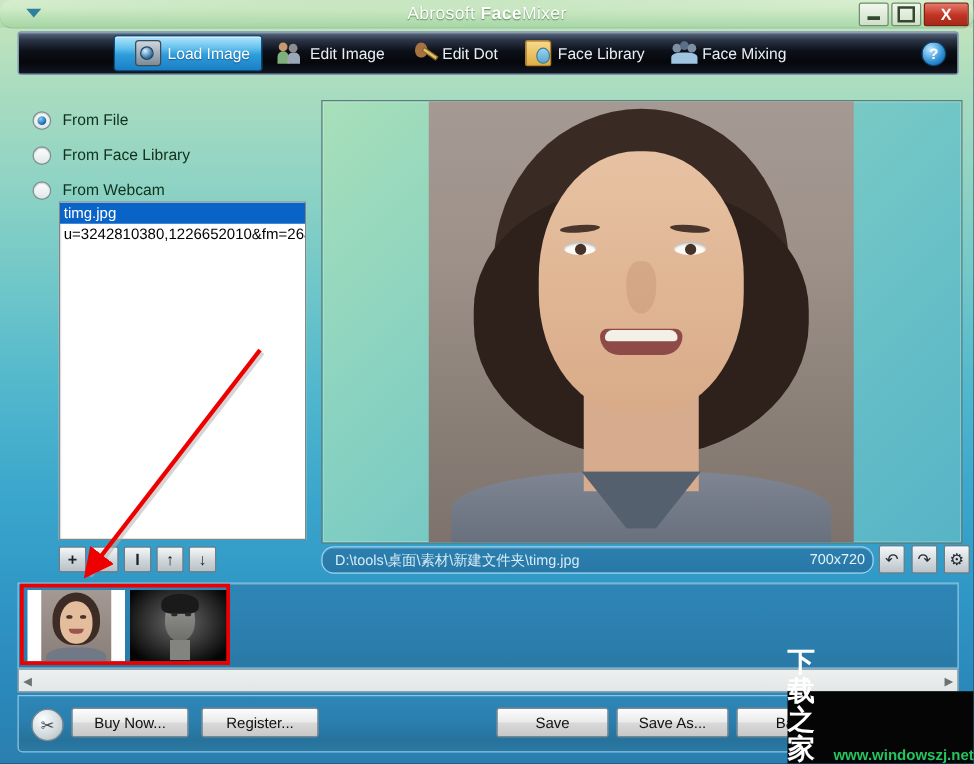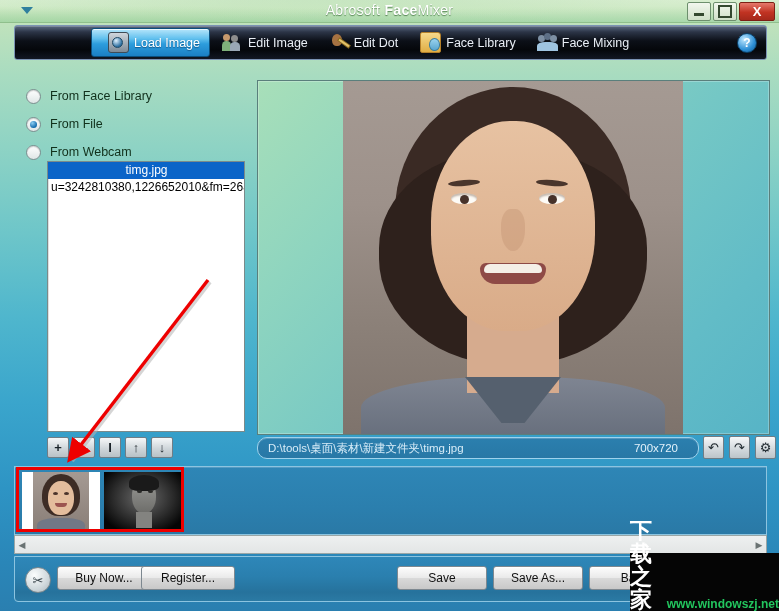--- a/index.html
+++ b/index.html
@@ -12,20 +12,21 @@
   #app{
     position:relative;width:779px;height:611px;overflow:hidden;
     background:linear-gradient(to bottom,#cfe9c4 0%,#bfe2bc 4%,#a9dcc0 12%,#8ed3c4 24%,#6ec6c9 38%,#4fb6cd 52%,#3aa5cc 66%,#2e94c4 80%,#2a86b8 92%,#2a7fb0 100%);
   }
 
   
   .titlebar{
     position:absolute;left:0;top:0;width:779px;height:22px;
     background:linear-gradient(to bottom,#d8eed0 0%,#cfeac6 40%,#c2e4bd 70%,#b6dfb6 100%);
     border-bottom:1px solid #8fbf8c;
+    border-radius:10px;
   }
   .titlebar .tb-tex{
     position:absolute;inset:0;
     background:
       radial-gradient(ellipse at 10% 120%, rgba(120,190,120,.35), transparent 55%),
       radial-gradient(ellipse at 42% -30%, rgba(150,205,150,.35), transparent 60%),
       radial-gradient(ellipse at 80% 130%, rgba(120,190,130,.3), transparent 55%);
   }
   .tb-title{
     position:absolute;left:0;top:2px;width:779px;text-align:center;
@@ -131,21 +132,21 @@
     background:radial-gradient(circle at 35% 30%,#8ccdf2,#0a63a8 75%);
   }
   .radio-row span{color:#11311c;font-size:12.5px;}
 
   .filelist{
     position:absolute;left:47px;top:161px;width:196px;height:269px;
     background:#ffffff;border:1px solid #7a8a8a;
     box-shadow:inset 1px 1px 0 rgba(0,0,0,.12);
     overflow:hidden;
   }
-  .fl-item{padding:1px 2px 2px 3px;font-size:12px;color:#000;white-space:nowrap;overflow:hidden;text-align:center;}
+  .fl-item{padding:1px 2px 2px 3px;font-size:12px;color:#000;white-space:nowrap;overflow:hidden;}
   .fl-item.sel{background:#0a64c8;color:#fff;}
 
   .minitools{
     position:absolute;left:47px;top:437px;display:flex;gap:4px;
   }
   .mbtn{
     width:20px;height:19px;border:1px solid #6f7d86;border-radius:2px;
     background:linear-gradient(to bottom,#f6f8f9,#cfd6da 55%,#b8c1c6);
     display:flex;align-items:center;justify-content:center;
     color:#1a2329;font-size:13px;font-weight:bold;line-height:1;
@@ -184,21 +185,21 @@
   .pathbar{
     position:absolute;left:257px;top:437px;width:440px;height:20px;
     background:linear-gradient(to bottom,#2b7fae,#2878a6);
     border:1px solid #9fd2ec;border-radius:10px;
     display:flex;align-items:center;
     box-shadow:inset 0 1px 0 rgba(255,255,255,.2);
   }
   .pathbar .ptxt{
     margin-left:10px;color:#d7ecf8;font-size:11.5px;white-space:nowrap;overflow:hidden;flex:1;
   }
-  .pathbar .psize{margin-right:20px;color:#e3f2fb;font-size:11.5px;}
+  .pathbar .psize{margin-right:6px;color:#e3f2fb;font-size:11.5px;}
   .rbtns{position:absolute;left:703px;top:436px;display:flex;gap:5px;}
   .rbtn{
     width:19px;height:21px;border:1px solid #6f7d86;border-radius:2px;
     background:linear-gradient(to bottom,#f6f8f9,#d4dade 55%,#bcc4c9);
     display:flex;align-items:center;justify-content:center;
     color:#222b31;font-size:13px;line-height:1;
   }
 
   
   .strip{
@@ -253,21 +254,21 @@
   }
   .btn{
     position:absolute;top:9px;height:22px;
     background:linear-gradient(to bottom,#fdfdfd,#eaeaea 48%,#d9d9d9 52%,#c8c8c8);
     border:1px solid #7d8890;border-radius:3px;
     color:#101010;font-size:12px;
     display:flex;align-items:center;justify-content:center;
     box-shadow:inset 0 1px 0 rgba(255,255,255,.9);
   }
   .btn.buy{left:42px;width:92px;}
-  .btn.reg{left:126px;width:92px;}
+  .btn.reg{left:146px;width:92px;}
   .btn.save{left:382px;width:88px;}
   .btn.saveas{left:478px;width:88px;}
   .btn.back{left:574px;width:88px;}
 
   
   .watermark{
     position:absolute;right:0;bottom:0;width:149px;height:58px;background:#050505;
     display:flex;flex-direction:row;align-items:flex-end;justify-content:center;
   }
   .wm-cn{color:#fff;font-size:22px;letter-spacing:4px;font-weight:bold;line-height:1.05;
@@ -331,26 +332,26 @@
           <i class="h3"></i>
           <i class="b1"></i>
       </span>
       <span>Face Mixing</span>
     </div>
     <div class="help-btn">?</div>
   </div>
 
   <div class="radios">
     <div class="radio-row">
+      <span class="radio on"></span>
+      <span>From File</span>
+    </div>
+    <div class="radio-row">
       <span class="radio"></span>
       <span>From Face Library</span>
-    </div>
-    <div class="radio-row">
-      <span class="radio on"></span>
-      <span>From File</span>
     </div>
     <div class="radio-row">
       <span class="radio"></span>
       <span>From Webcam</span>
     </div>
   </div>
 
   <div class="filelist">
     <div class="fl-item sel">timg.jpg</div>
     <div class="fl-item">u=3242810380,1226652010&amp;fm=26&amp;gp=</div>

